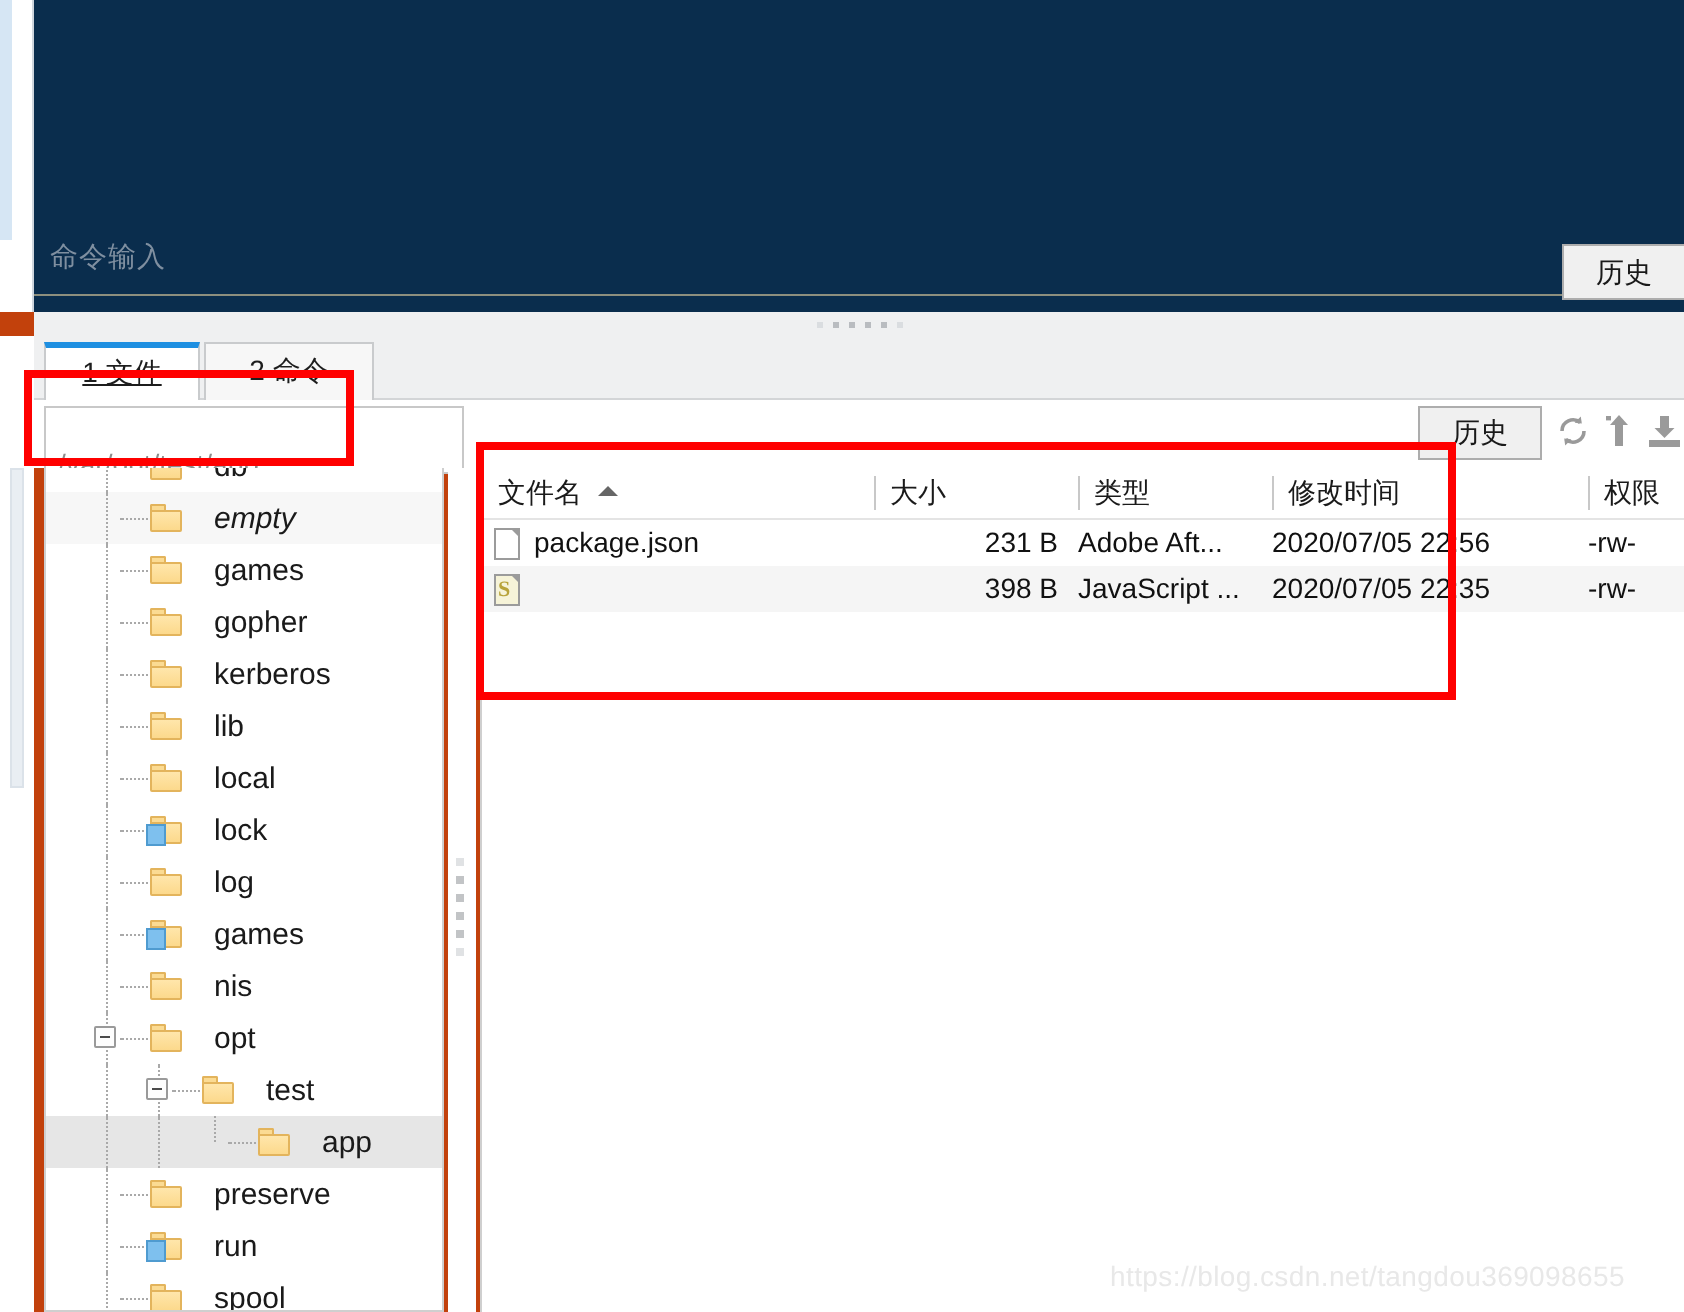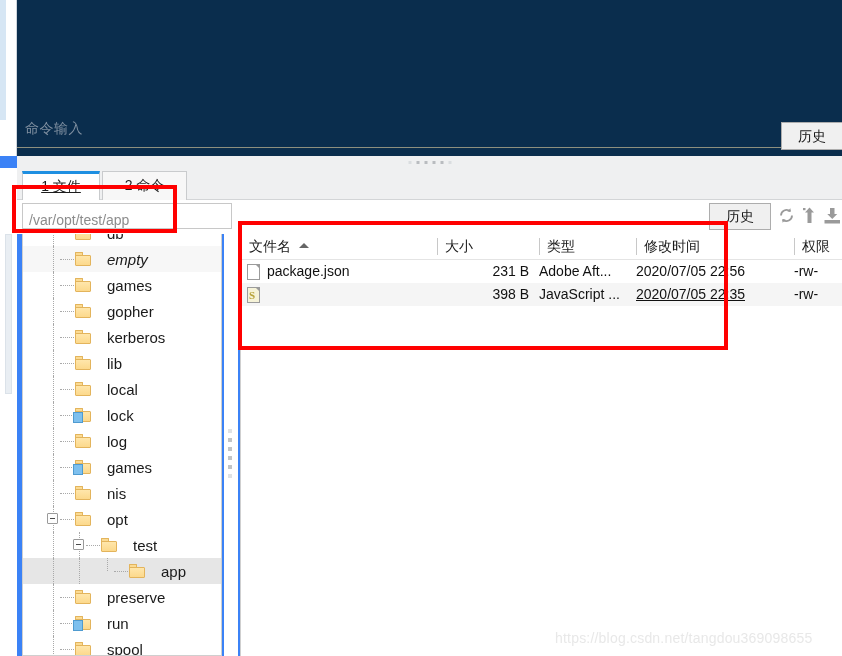--- a/index.html
+++ b/index.html
@@ -6,21 +6,21 @@
   html, body {
     margin: 0; padding: 0;
     width: 842px; height: 656px;
     overflow: hidden;
     background: #ffffff;
     font-family: "Liberation Sans", "DejaVu Sans", sans-serif;
   }
   #app {
     position: relative;
     width: 842px; height: 656px;
-    background: #3b82f6;
+    background: #c2410c;
   }
 
   
   .terminal {
     position: absolute;
     left: 17px; top: 0; width: 825px; height: 156px;
     background: #0a2d4d;
     overflow: hidden;
   }
   .term-output {
@@ -118,21 +118,21 @@
     background: #ffffff;
   }
   .path-input {
     position: absolute;
     left: 5px; top: 3px;
     width: 210px; height: 26px;
     border: 1px solid #c8c8c8;
     background: #ffffff;
     font-size: 14px;
     color: #8c8c8c;
-    padding: 4px 6px;
+    padding: 16px 6px;
     line-height: 24px;
     white-space: nowrap;
     overflow: hidden;
   }
   .file-hist-btn {
     position: absolute;
     left: 692px; top: 3px;
     width: 62px; height: 27px;
     background: #f0f0f0;
     border: 1px solid #adadad;
@@ -604,21 +604,21 @@
           <span class="fl-cell" style="left: 395px; width: 158px;">2020/07/05 22:56</span>
           <span class="fl-cell" style="left: 553px; width: 60px;">-rw-</span>
         </div>
         <div class="fl-row alt">
           <span class="ficon js">
             <span class="page"></span>
             <span class="glyph">S</span>
           </span>
           <span class="fl-cell r" style="left: 196px; width: 92px;">398 B</span>
           <span class="fl-cell" style="left: 298px; width: 97px;">JavaScript ...</span>
-          <span class="fl-cell" style="left: 395px; width: 158px; text-decoration: underline;">2020/07/05 22:35</span>
+          <span class="fl-cell" style="left: 395px; width: 158px;">2020/07/05 22:35</span>
           <span class="fl-cell" style="left: 553px; width: 60px;">-rw-</span>
         </div>
       </div>
   </div>
 
   <div class="redbox path"></div>
   <div class="redbox files"></div>
 
   <div class="watermark">https://blog.csdn.net/tangdou369098655</div>
 </div>

